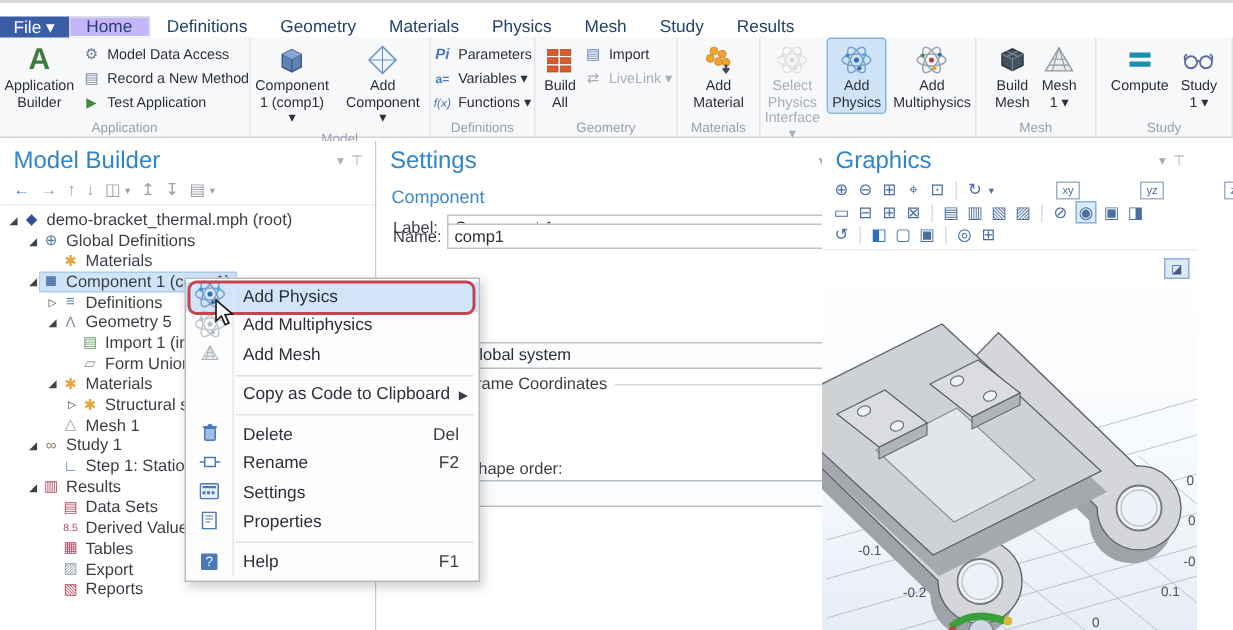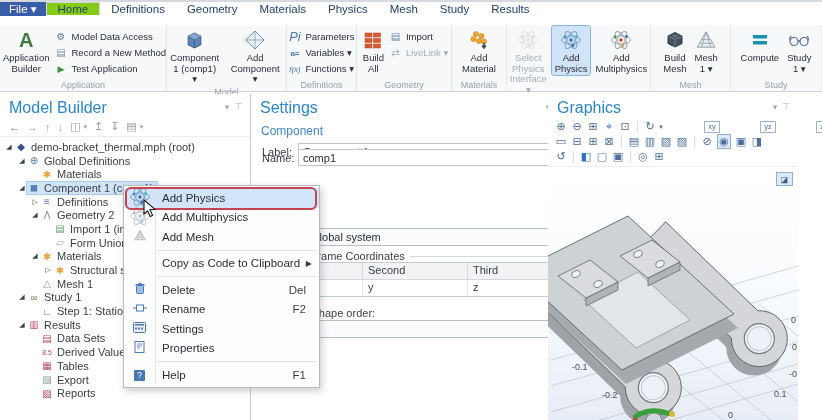--- a/index.html
+++ b/index.html
@@ -1,22 +1,22 @@
 <!DOCTYPE html>
 <html><head>
 <meta charset="utf-8">
 <style>
   html,body{margin:0;padding:0;width:822px;height:420px;overflow:hidden;
     font-family:"Liberation Sans","DejaVu Sans",sans-serif;background:#fff;color:#33373d;}
   .app{position:relative;width:822px;height:420px;border-top:2px solid #d5d8dc;box-sizing:border-box;}
   
-  .tabbar{height:23px;background:#ffffff;display:flex;align-items:flex-start;font-size:11.5px;}
+  .tabbar{height:23px;background:#ffffff;display:flex;align-items:flex-end;font-size:11.5px;}
   .file-btn{background:#3a5da8;color:#fff;display:flex;align-items:center;padding:0 9px;gap:4px;}
   .tab{display:flex;align-items:center;padding:0 11px;color:#24406b;cursor:default;}
-  .tab.active{background:#84cc16;border:1px solid #d5d9de;border-bottom:1px solid #fff;color:#24406b;}
+  .tab.active{background:#c4b5fd;border:1px solid #d5d9de;border-bottom:1px solid #fff;color:#24406b;}
   .ribbon-body{height:66px;background:#f7f8fa;display:flex;border-bottom:1px solid #cfd3d9;}
   .rgroup{display:flex;flex-direction:column;border-right:1px solid #e2e5e9;box-sizing:border-box;flex:0 0 auto;}
   .ritems{flex:1;display:flex;justify-content:center;align-items:flex-start;gap:2px;padding-top:1px;}
   .rglabel{text-align:center;color:#9aa0a8;font-size:9px;height:12px;line-height:12px;}
   .btn-large{display:flex;flex-direction:column;align-items:center;text-align:center;
      font-size:9.5px;line-height:1.12;color:#2b2f36;padding:1px 3px;border-radius:2px;}
   .btn-large .ic{height:26px;display:flex;align-items:center;justify-content:center;}
   .btn-large.hl{background:#cfe4f8;outline:1px solid #8ab4dd;}
   .btn-large.dis{color:#a8adb5;}
   .btn-large.dis .ic{opacity:.45;filter:grayscale(1);}
@@ -161,21 +161,21 @@
             </div>
             <div>Add<br>Component ▾</div>
           </div>
         </div>
         <div class="rglabel">Model</div>
       </div>
       <div class="rgroup" style="width: 70px;">
         <div class="ritems">
           <div class="stackcol">
             <div class="srow">
-              <span class="ic"><span style="color:#4a79b5;font-size:13px;font-style:italic;font-weight:normal">Pi</span></span>
+              <span class="ic"><span style="color:#4a79b5;font-size:10px;font-style:italic;font-weight:bold">Pi</span></span>
               <span>Parameters</span>
             </div>
             <div class="srow">
               <span class="ic"><span style="color:#4a79b5;font-size:8px;font-weight:bold">a=</span></span>
               <span>Variables ▾</span>
             </div>
             <div class="srow">
               <span class="ic"><span style="color:#4a79b5;font-size:8px;font-style:italic">f(x)</span></span>
               <span>Functions ▾</span>
             </div>
@@ -392,21 +392,21 @@
             <span class="arrow">▷</span>
             <span class="rowbody">
               <span class="ticon" style="color: rgb(74, 121, 168);">≡</span>
               <span class="lab">Definitions</span>
             </span>
           </div>
           <div class="trow" style="padding-left: 30px;">
             <span class="arrow">◢</span>
             <span class="rowbody">
               <span class="ticon" style="color: rgb(125, 138, 160);">Λ</span>
-              <span class="lab">Geometry 2</span>
+              <span class="lab">Geometry 5</span>
             </span>
           </div>
           <div class="trow" style="padding-left: 43px;">
             <span class="arrow"></span>
             <span class="rowbody">
               <span class="ticon" style="color: rgb(95, 158, 98);">▤</span>
               <span class="lab">Import 1 (imp1)</span>
             </span>
           </div>
           <div class="trow" style="padding-left: 43px;">
@@ -516,32 +516,20 @@
         </div>
         <div class="dd" style="top:112px">
           <span>Same as global system</span>
           <span class="car">▼</span>
         </div>
         <div class="sect" style="top:134px">
           <span class="tri">▼</span>
           <span>Spatial Frame Coordinates</span>
           <span class="line"></span>
         </div>
-        <div class="ctable" style="top:146px" id="coords-table">
-            <div class="hr">
-              <div>First</div>
-              <div>Second</div>
-              <div>Third</div>
-            </div>
-            <div class="dr">
-              <div>x</div>
-              <div>y</div>
-              <div>z</div>
-            </div>
-          </div>
         <div class="olabel" style="top:191px">Geometry shape order:</div>
         <div class="dd" style="top:204px">
           <span>Automatic</span>
           <span class="car">▼</span>
         </div>
       </div>
     </div>
 
     <div class="panel" id="gfx">
       <div class="p-head">

